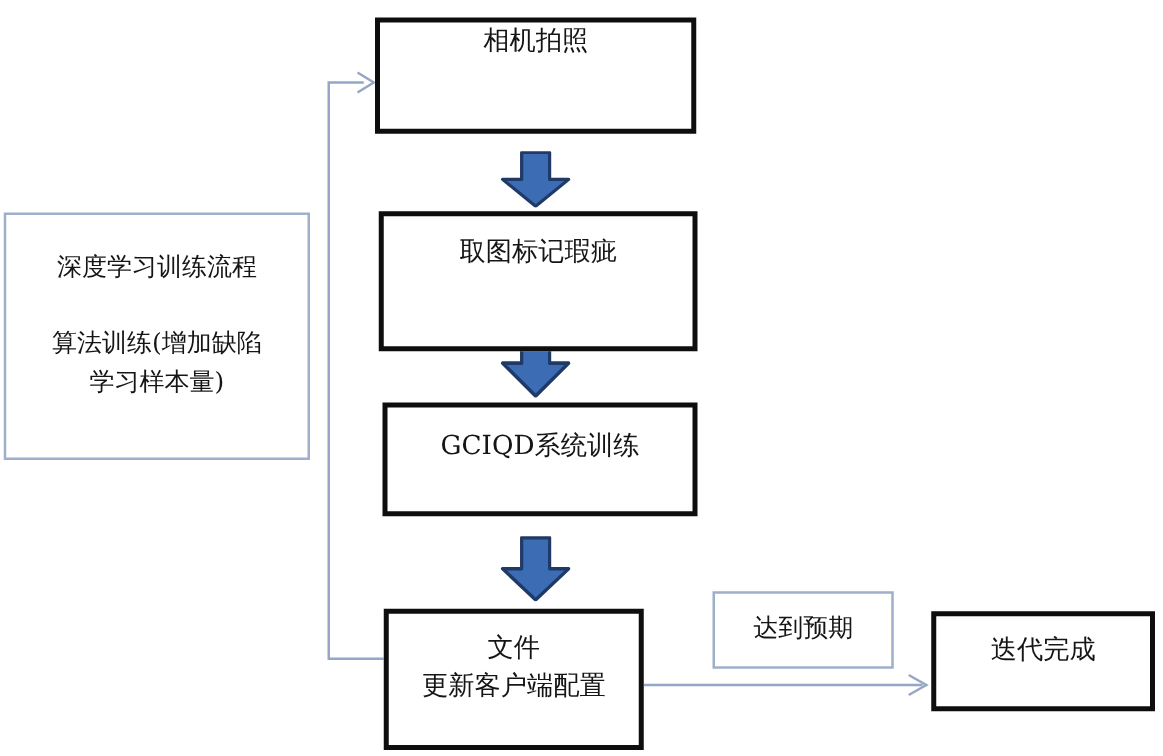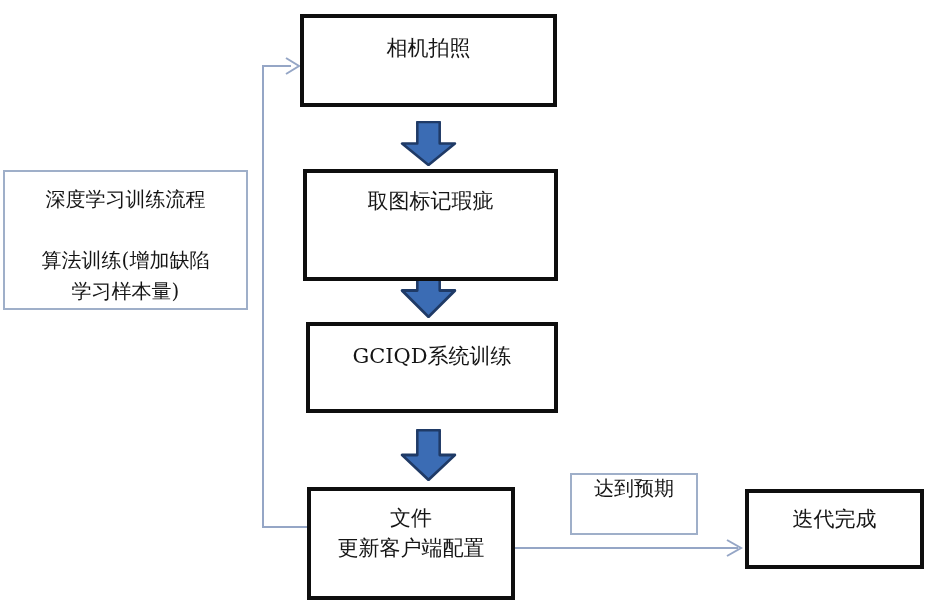--- a/index.html
+++ b/index.html
@@ -31,26 +31,26 @@
     color: #151515;
   }
   .thick {
     border: 4px solid #0e0e0e;
     font-size: 21px;
   }
   .thin {
     border: 2px solid #9fafc9;
     font-size: 20px;
   }
-  .box-camera   { left: 300px; top: 14px;  width: 257px; height: 93px;  padding-top: 16px; }
+  .box-camera   { left: 300px; top: 14px;  width: 257px; height: 93px;  padding-top: 0; }
   .box-mark     { left: 303px; top: 169px; width: 255px; height: 112px;  padding-top: 14px; }
   .box-train    { left: 306px; top: 322px; width: 252px; height: 91px;  padding-top: 16px; }
   .box-update   { left: 307px; top: 487px; width: 208px; height: 113px; padding-top: 12px; line-height: 1.45; }
-  .box-sidenote { left: 3px;   top: 170px; width: 245px; height: 140px; padding-top: 12px; font-size: 20px; line-height: 1.55; }
-  .box-expect   { left: 570px; top: 473px; width: 128px; height: 62px;  }
+  .box-sidenote { left: 3px;   top: 170px; width: 245px; height: 198px; padding-top: 26px; font-size: 20px; line-height: 1.55; }
+  .box-expect   { left: 570px; top: 473px; width: 145px; height: 62px;  padding-top: 14px; }
   .box-done     { left: 745px; top: 489px; width: 179px; height: 80px;  padding-top: 12px; }
   .sidenote-gap { height: 30px; }
   .block-arrow {
     position: absolute;
     pointer-events: none;
   }
   .ba1 { left: 400px; top: 121px; width: 57px; height: 45px; }
   .ba2 { left: 400px; top: 263px; width: 57px; height: 55px; }
   .ba3 { left: 400px; top: 429px; width: 57px; height: 52px; }
 </style>

